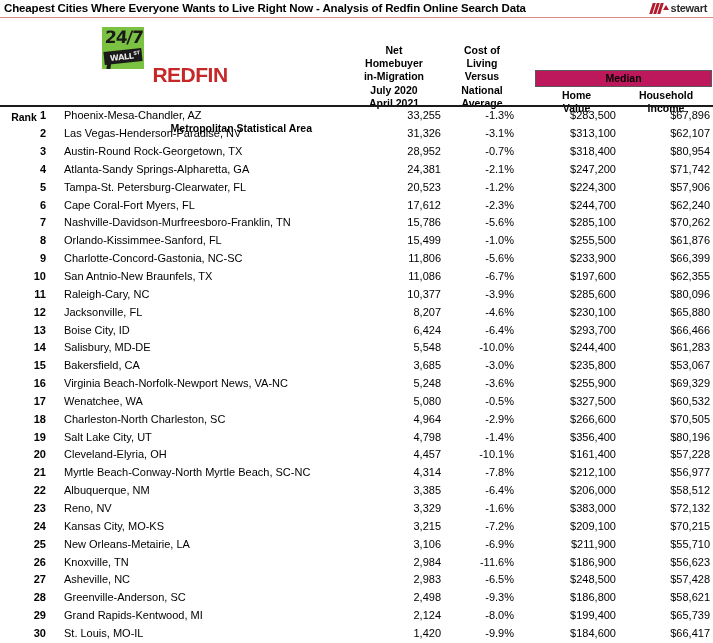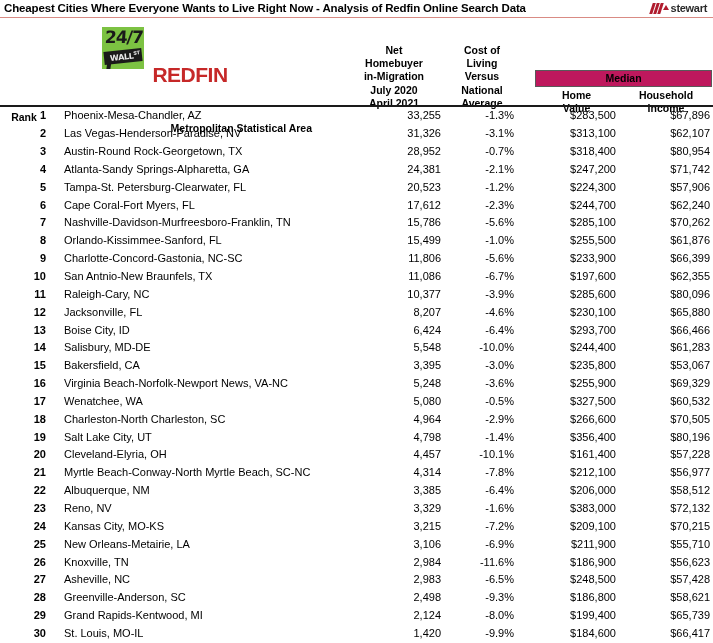--- a/index.html
+++ b/index.html
@@ -373,21 +373,21 @@
       <div class="c-rank">14</div>
       <div class="c-msa">Salisbury, MD-DE</div>
       <div class="c-net">5,548</div>
       <div class="c-col">-10.0%</div>
       <div class="c-home">$244,400</div>
       <div class="c-income">$61,283</div>
     </div>
     <div class="row">
       <div class="c-rank">15</div>
       <div class="c-msa">Bakersfield, CA</div>
-      <div class="c-net">3,395</div>
+      <div class="c-net">3,685</div>
       <div class="c-col">-3.0%</div>
       <div class="c-home">$235,800</div>
       <div class="c-income">$53,067</div>
     </div>
     <div class="row">
       <div class="c-rank">16</div>
       <div class="c-msa">Virginia Beach-Norfolk-Newport News, VA-NC</div>
       <div class="c-net">5,248</div>
       <div class="c-col">-3.6%</div>
       <div class="c-home">$255,900</div>

